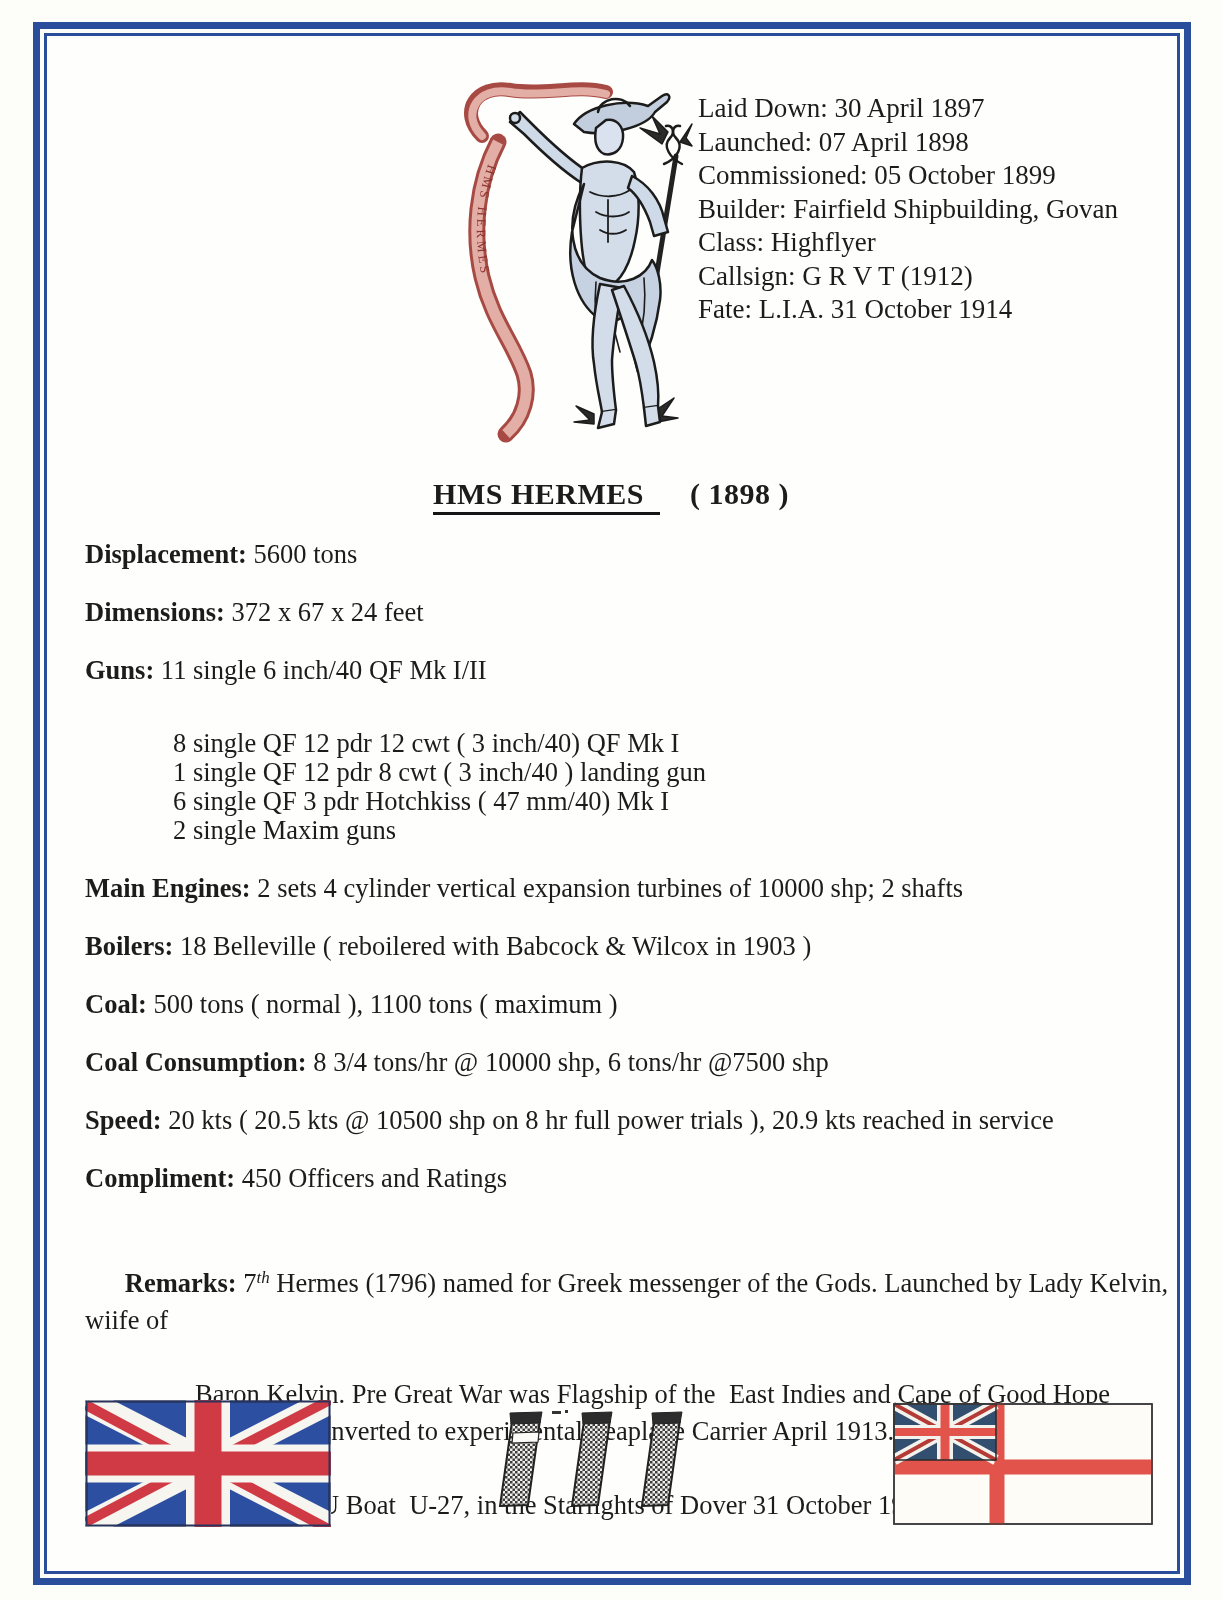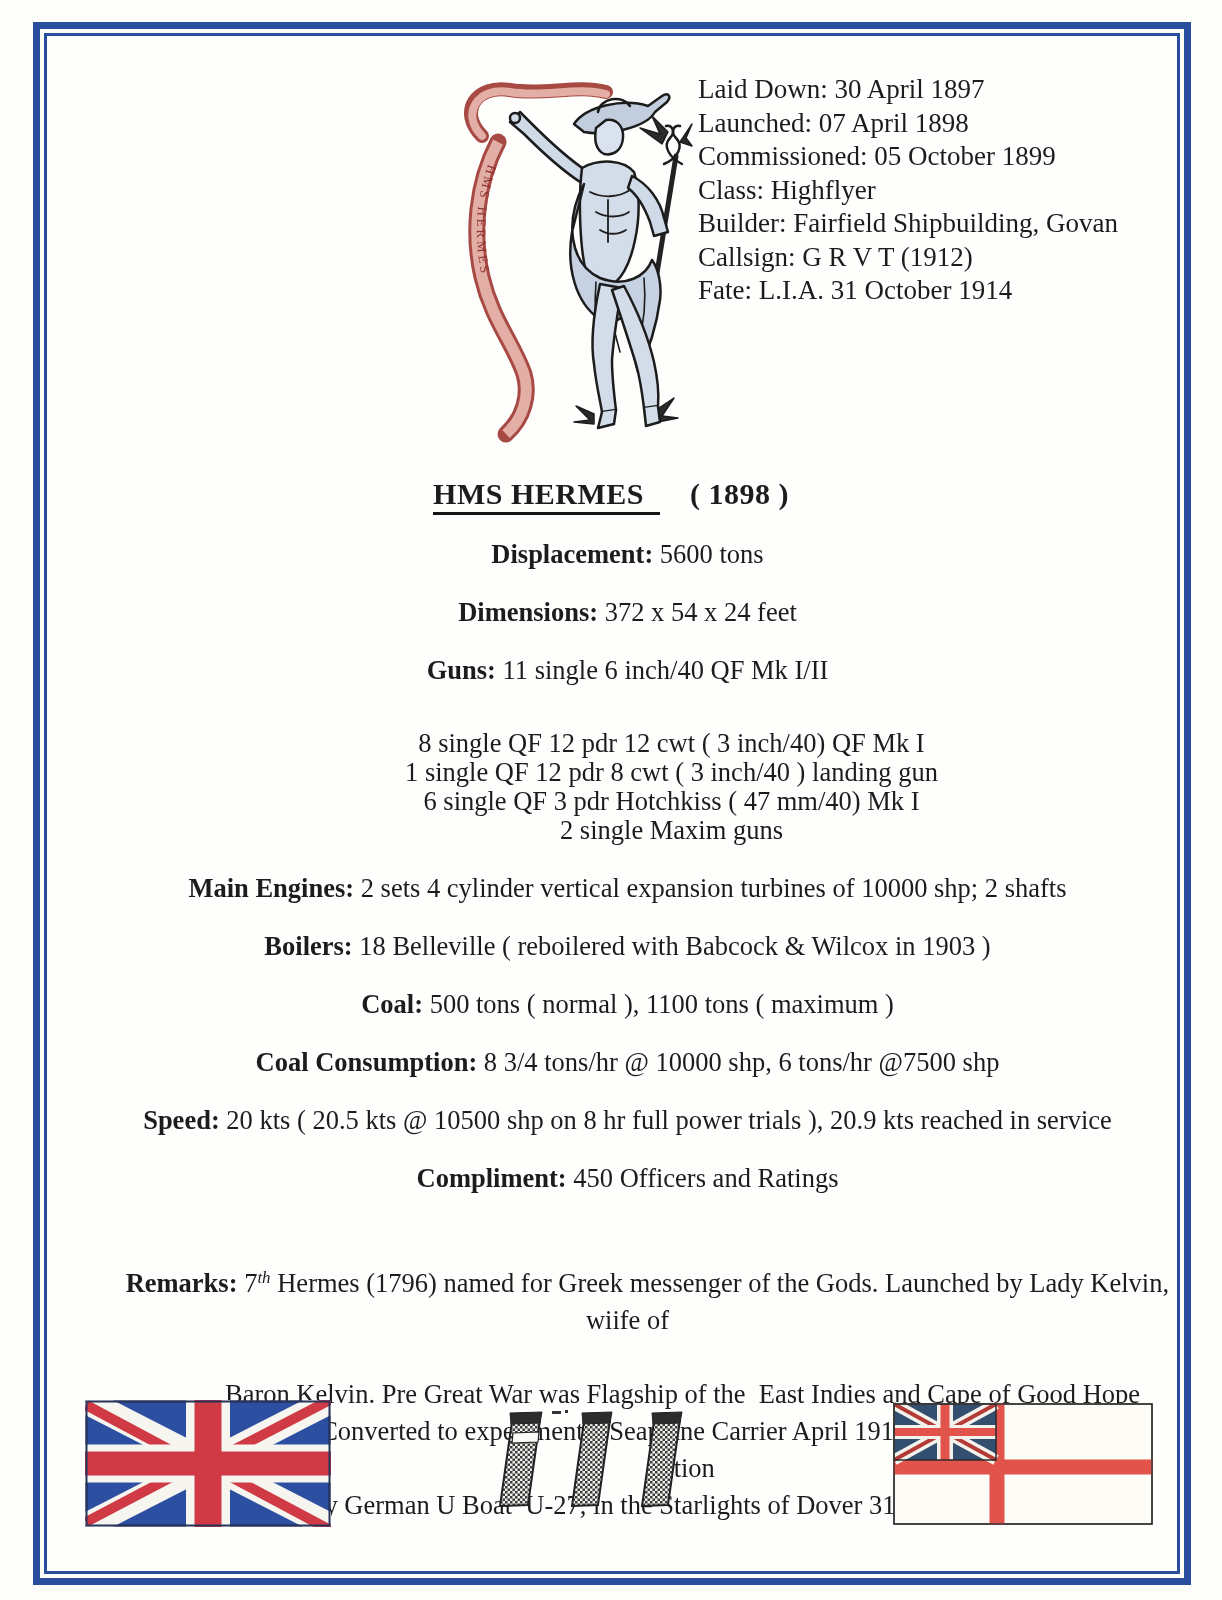--- a/index.html
+++ b/index.html
@@ -13,36 +13,36 @@
     position:absolute;top:22px;left:33px;right:31px;bottom:15px;
     border:7px solid #2a4d9c;
   }
   .frame-inner{
     position:absolute;inset:4px;
     border:3px solid #2a4d9c;
     background:#fefefc;
   }
   .crest{position:absolute;left:448px;top:72px;width:245px;height:380px;}
   .ship-info{
-    position:absolute;left:698px;top:73px;
+    position:absolute;left:698px;top:92px;
     font-size:27px;line-height:33.5px;white-space:nowrap;
   }
   .ship-info span{display:block;}
   .title-row{
     position:absolute;left:0;top:477px;width:100%;
     text-align:center;font-size:30px;font-weight:bold;
     letter-spacing:0.5px;
   }
   .title-name{border-bottom:3px solid #151515;padding-right:16px;padding-bottom:2px;}
   .title-year{margin-left:30px;}
   .specs{
     position:absolute;left:85px;top:540px;width:1085px;
     font-size:26.5px;line-height:29px;
   }
-  .spec-row{margin-bottom:29px;text-align:center;}
+  .spec-row{margin-bottom:29px;}
   .spec-label{font-weight:bold;}
   .sub-items{padding-left:88px;margin-top:44px;}
   .rline{display:block;padding-left:110px;white-space:pre-wrap;line-height:37px;}
   .remarks-first-line{white-space:pre-wrap;line-height:37px;}
   sup{font-size:17px;vertical-align:9px;font-style:italic;}
   .flag{position:absolute;}
   .uj{left:85px;top:1400px;width:246px;height:127px;}
   .funnels{left:490px;top:1406px;width:209px;height:103px;}
   .ensign{left:893px;top:1402px;width:260px;height:124px;}
 </style>
@@ -102,33 +102,33 @@
       <path d="M208,338 L226,326 L214,344 L230,346 L210,350 Z" fill="#2b2b2b" stroke-width="1.5"></path>
       <path d="M154,340 L150,356 L166,352 L168,338 M196,336 L198,354 L212,350 L210,334" fill="#d3ddea"></path>
     </g>
   </g>
 </svg>
 
 <div class="ship-info">
   <span>Laid Down: 30 April 1897</span>
   <span>Launched: 07 April 1898</span>
   <span>Commissioned: 05 October 1899</span>
+  <span>Builder: Fairfield Shipbuilding, Govan</span>
   <span>Class: Highflyer</span>
-  <span>Builder: Fairfield Shipbuilding, Govan</span>
   <span>Callsign: G R V T (1912)</span>
   <span>Fate: L.I.A. 31 October 1914</span>
 </div>
 
 <div class="title-row">
   <span class="title-name">HMS HERMES</span><span class="title-year">( 1898 )</span>
 </div>
 
 <div class="specs">
   <div class="spec-row"><span class="spec-label">Displacement:</span><span> 5600 tons</span></div>
-  <div class="spec-row"><span class="spec-label">Dimensions:</span><span> 372 x 54 x 24 feet</span></div>
+  <div class="spec-row"><span class="spec-label">Dimensions:</span><span> 372 x 67 x 24 feet</span></div>
   <div class="spec-row">
     <div><span class="spec-label">Guns:</span><span> 11 single 6 inch/40 QF Mk I/II</span></div>
     <div class="sub-items">
       <div>8 single QF 12 pdr 12 cwt ( 3 inch/40) QF Mk I</div>
       <div>1 single QF 12 pdr 8 cwt ( 3 inch/40 ) landing gun</div>
       <div>6 single QF 3 pdr Hotchkiss ( 47 mm/40) Mk I</div>
       <div>2 single Maxim guns</div>
     </div>
   </div>
   <div class="spec-row"><span class="spec-label">Main Engines:</span><span> 2 sets 4 cylinder vertical expansion turbines of 10000 shp; 2 shafts</span></div>

